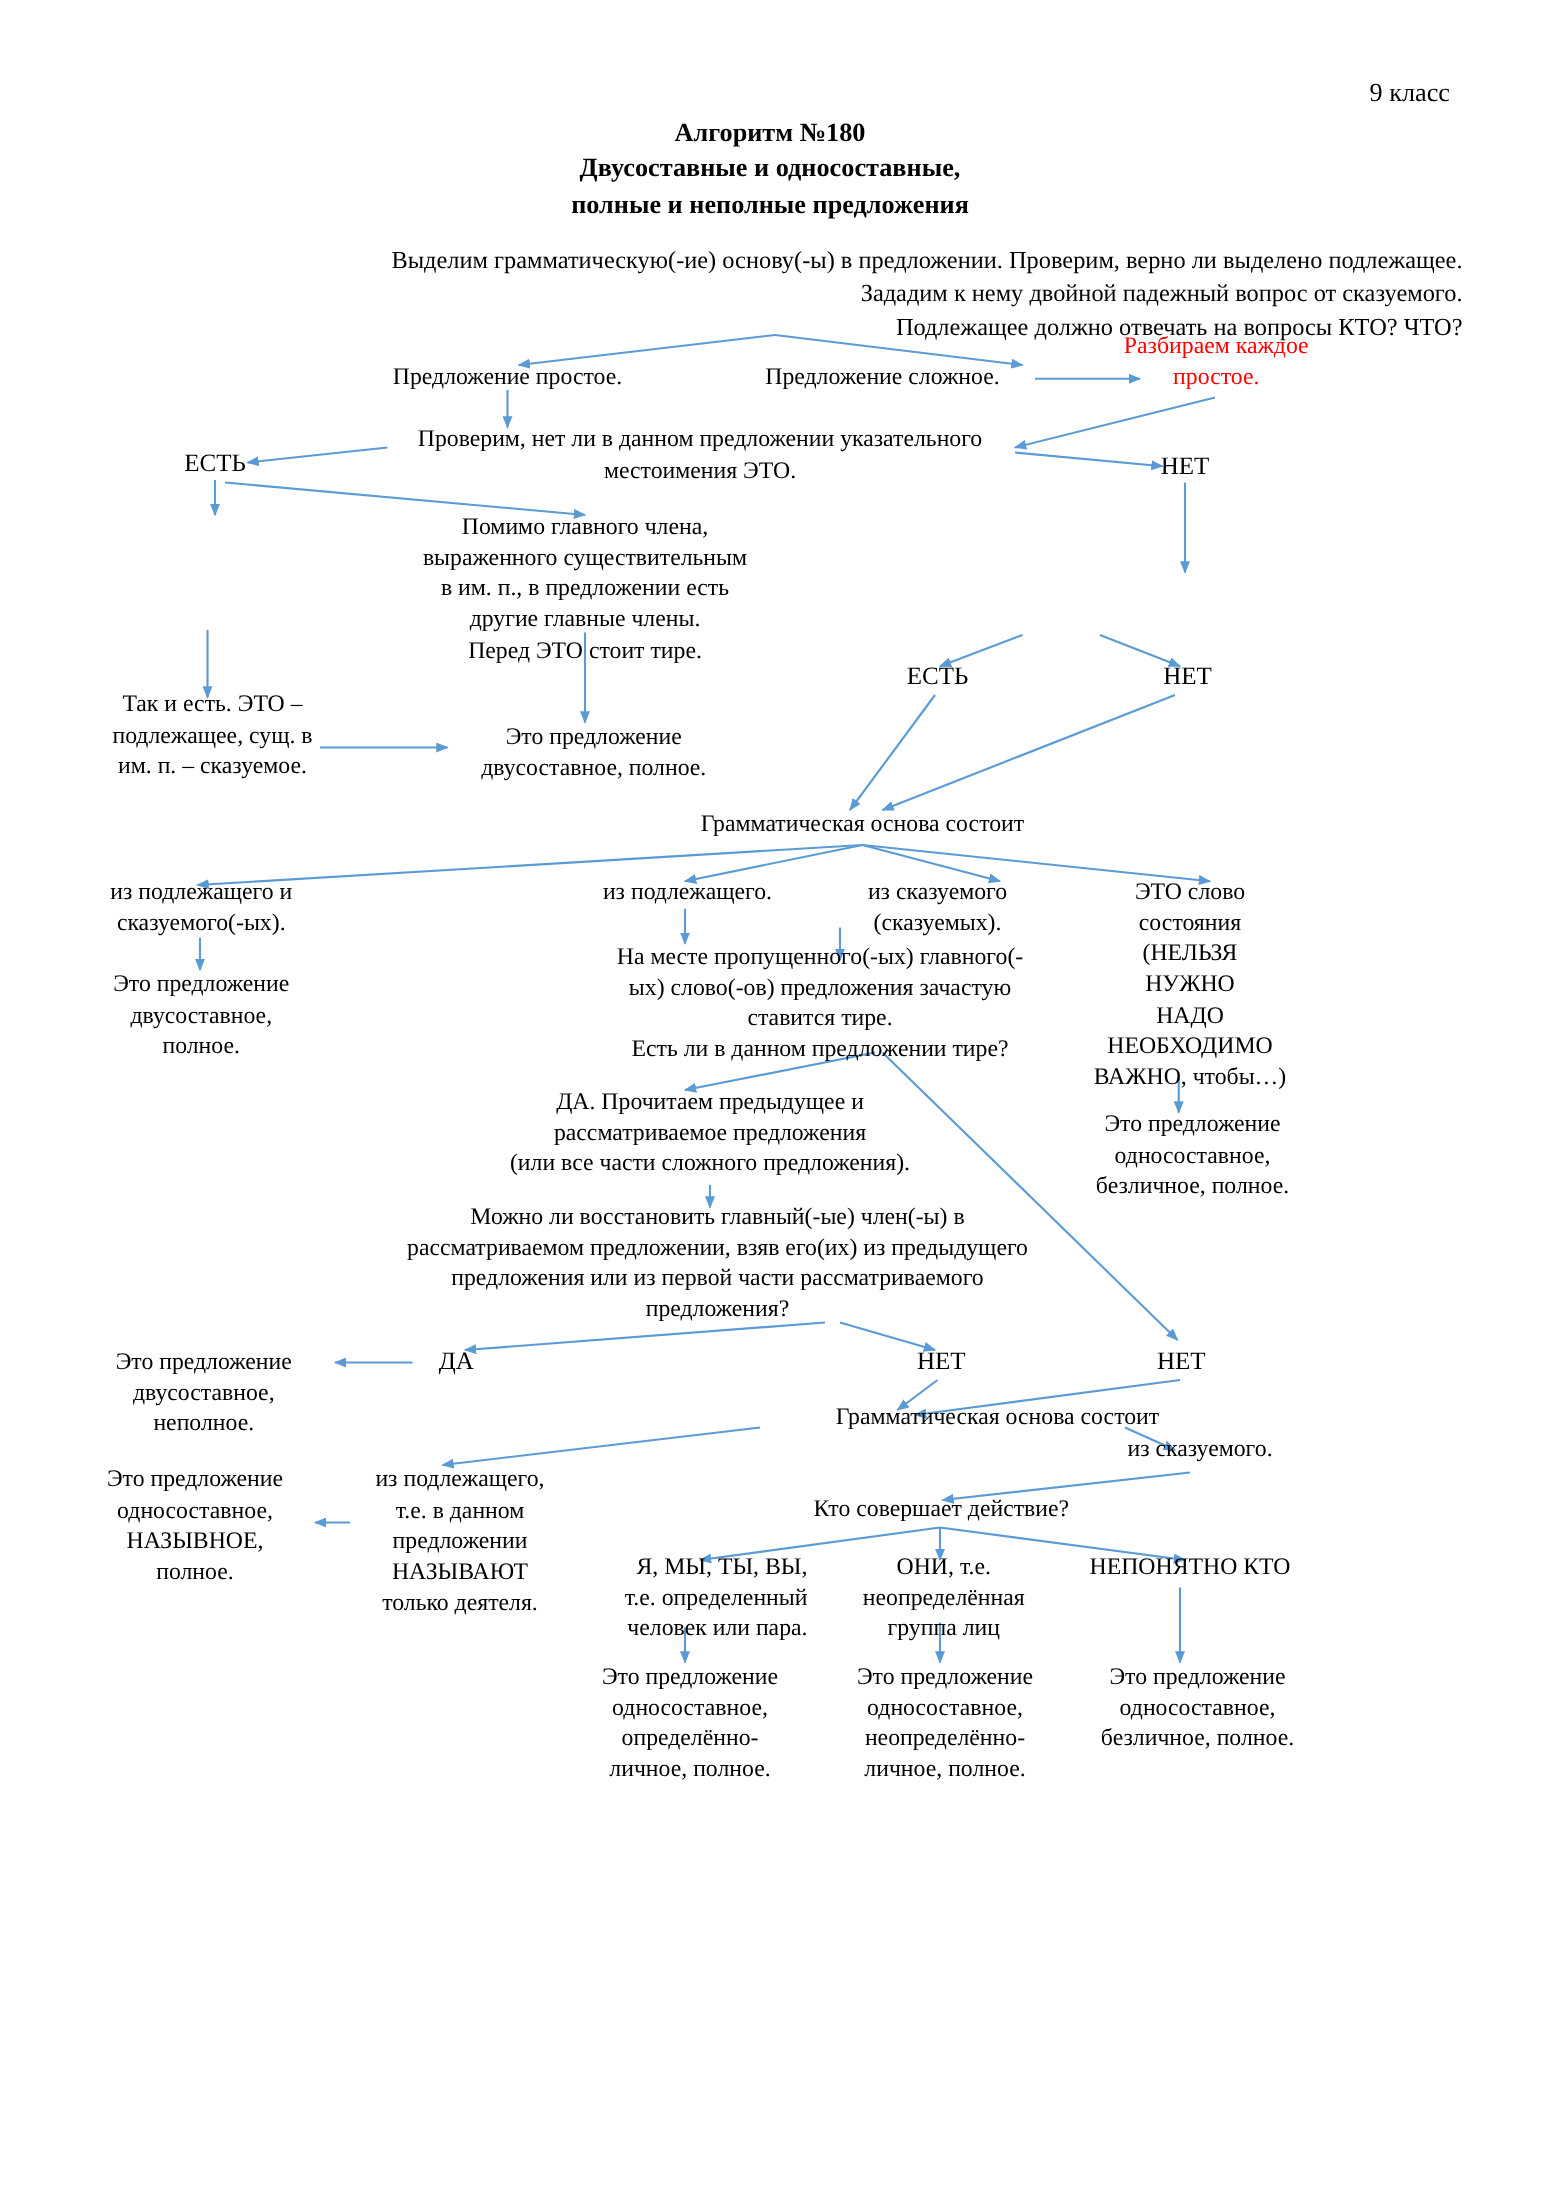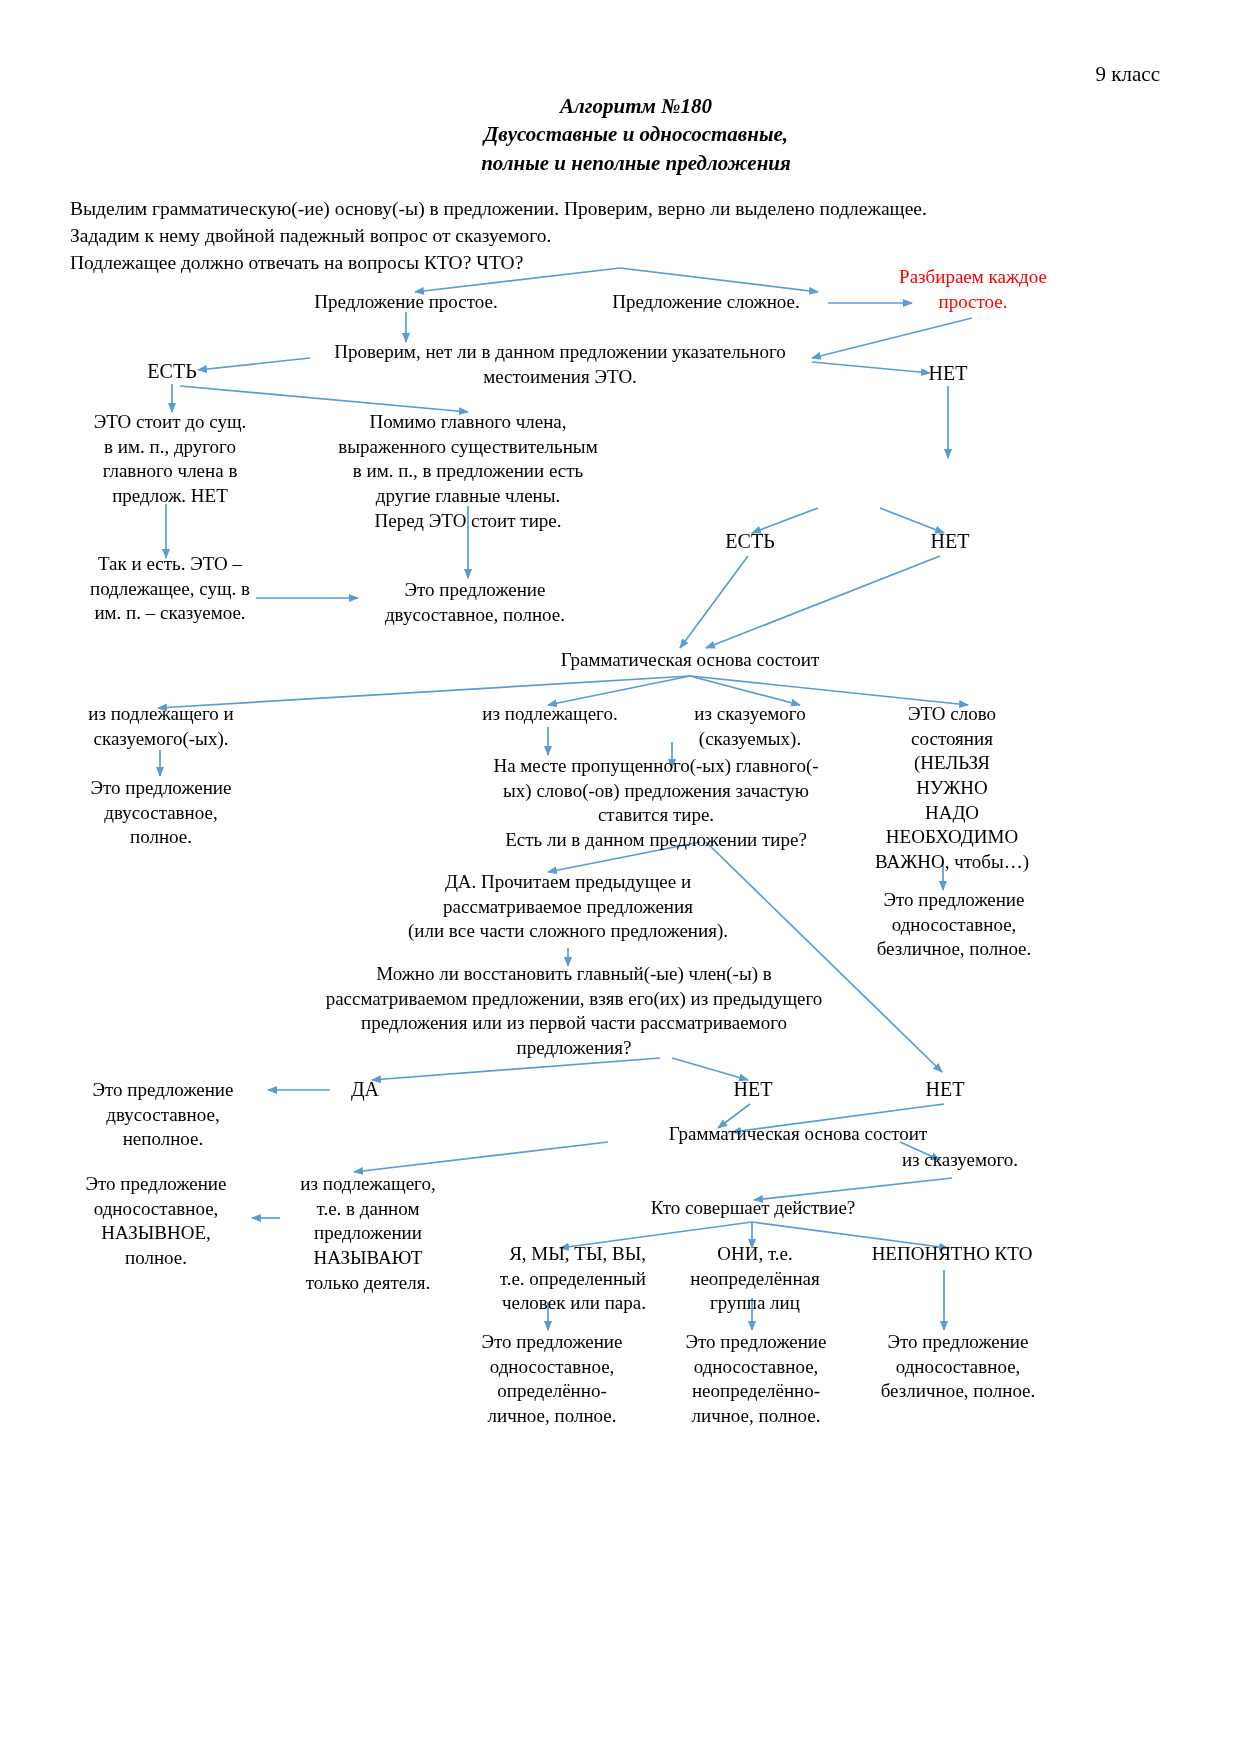--- a/index.html
+++ b/index.html
@@ -39,42 +39,42 @@
   .title {
     position: absolute;
     text-align: center;
     font-weight: bold;
     font-size: 21px;
     line-height: 1.35;
     white-space: pre-line;
   }
   .intro {
     position: absolute;
-    text-align: left;
+    text-align: right;
     font-size: 19.5px;
     line-height: 1.38;
     white-space: pre-line;
   }
   .red {
     color: #ff0000;
   }
   .label {
     position: absolute;
     text-align: center;
     font-size: 20px;
   }
 </style>
 </head>
 <body>
 
 <div id="page">
 
   <div class="grade" style="left:880px; top:62px; width:280px;">9 класс</div>
 
-  <div class="title" style="left:236px; top:92px; width:800px;font-style:italic;">Алгоритм №180
+  <div class="title" style="left:216px; top:92px; width:800px;">Алгоритм №180
 Двусоставные и односоставные,
 полные и неполные предложения</div>
 
   <div class="intro" style="left:70px; top:196px; width:1100px;">Выделим грамматическую(-ие) основу(-ы) в предложении. Проверим, верно ли выделено подлежащее.
 Зададим к нему двойной падежный вопрос от сказуемого.
 Подлежащее должно отвечать на вопросы КТО? ЧТО?</div>
 
   <svg id="edges" viewBox="0 0 1240 1754">
     <defs>
       <marker id="ah" markerWidth="10" markerHeight="8" refX="9" refY="4" orient="auto" markerUnits="userSpaceOnUse">
@@ -170,24 +170,20 @@
   <div class="node red" style="left:858px; top:265px; width:230px;">Разбираем каждое
 простое.</div>
 
   <div class="node" style="left:300px; top:340px; width:520px;">Проверим, нет ли в данном предложении указательного
 местоимения ЭТО.</div>
 
   <div class="label" style="left:122px; top:360px; width:100px;">ЕСТЬ</div>
 
   <div class="label" style="left:898px; top:362px; width:100px;">НЕТ</div>
 
-  <div class="node" style="left:62px; top:410px; width:216px;">ЭТО стоит до сущ.
-в им. п., другого
-главного члена в
-предлож. НЕТ</div>
 
   <div class="node" style="left:310px; top:410px; width:316px;">Помимо главного члена,
 выраженного существительным
 в им. п., в предложении есть
 другие главные члены.
 Перед ЭТО стоит тире.</div>
 
   <div class="node" style="left:62px; top:552px; width:216px;">Так и есть. ЭТО –
 подлежащее, сущ. в
 им. п. – сказуемое.</div>

